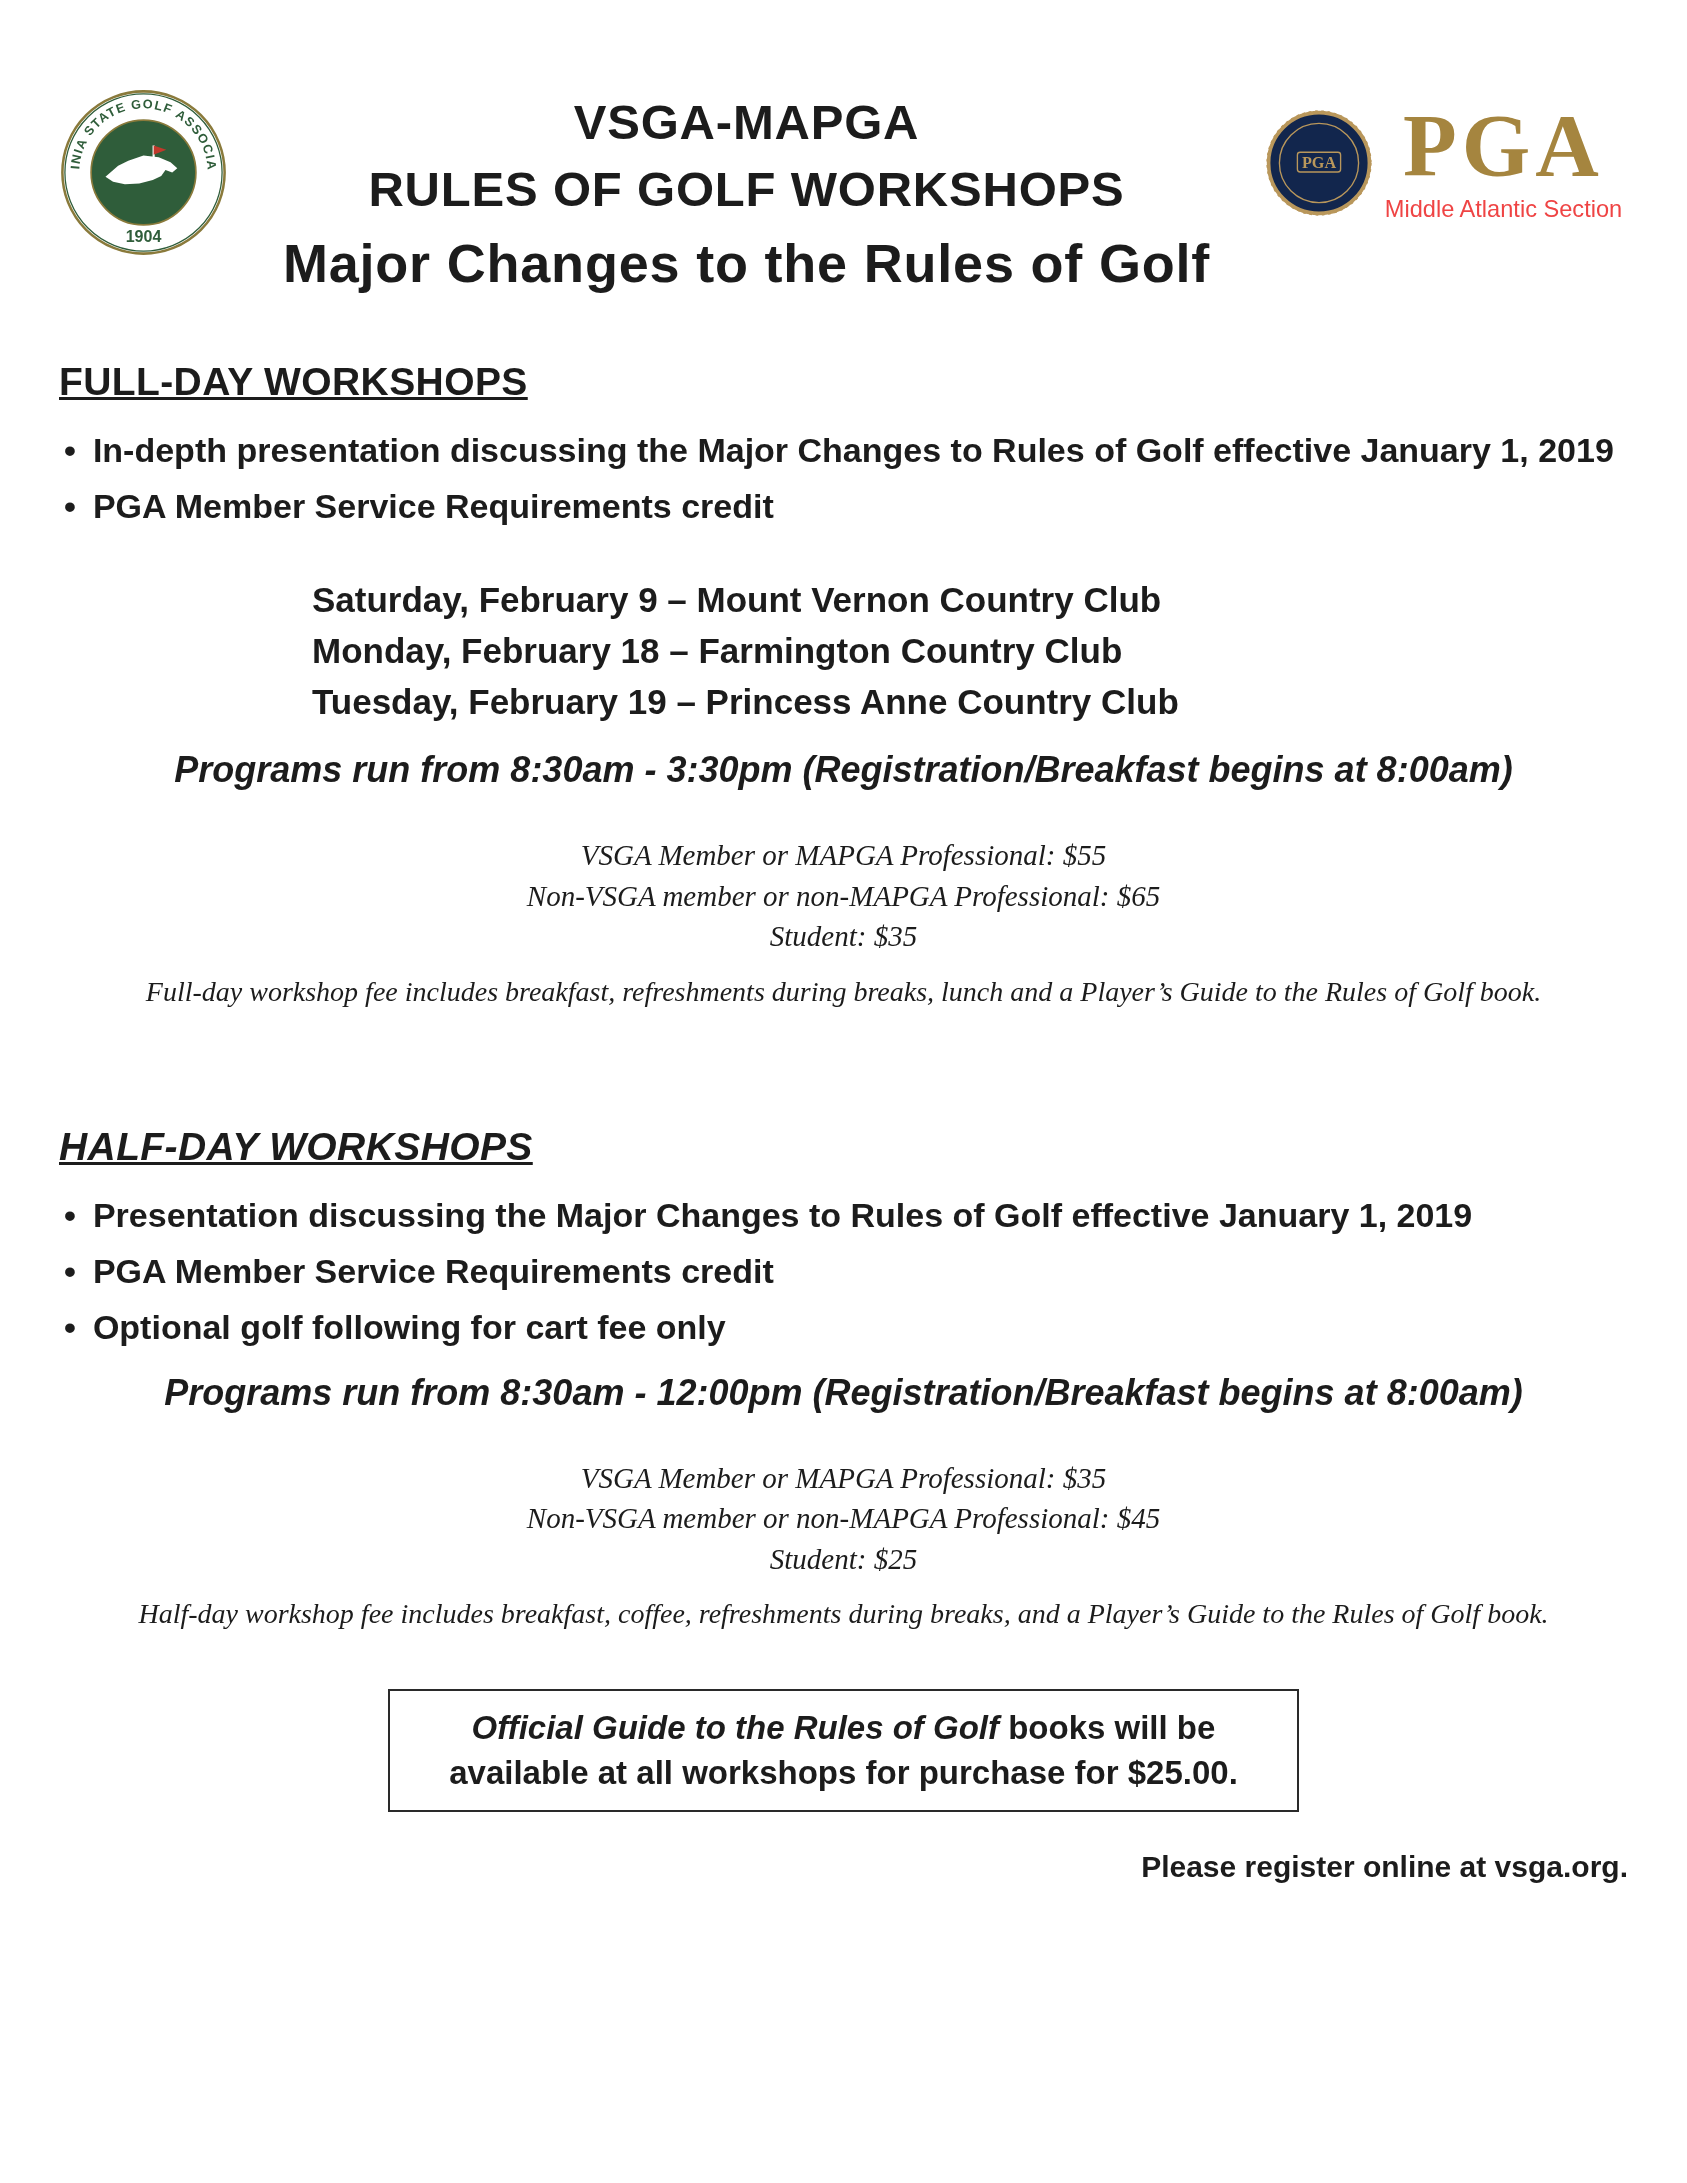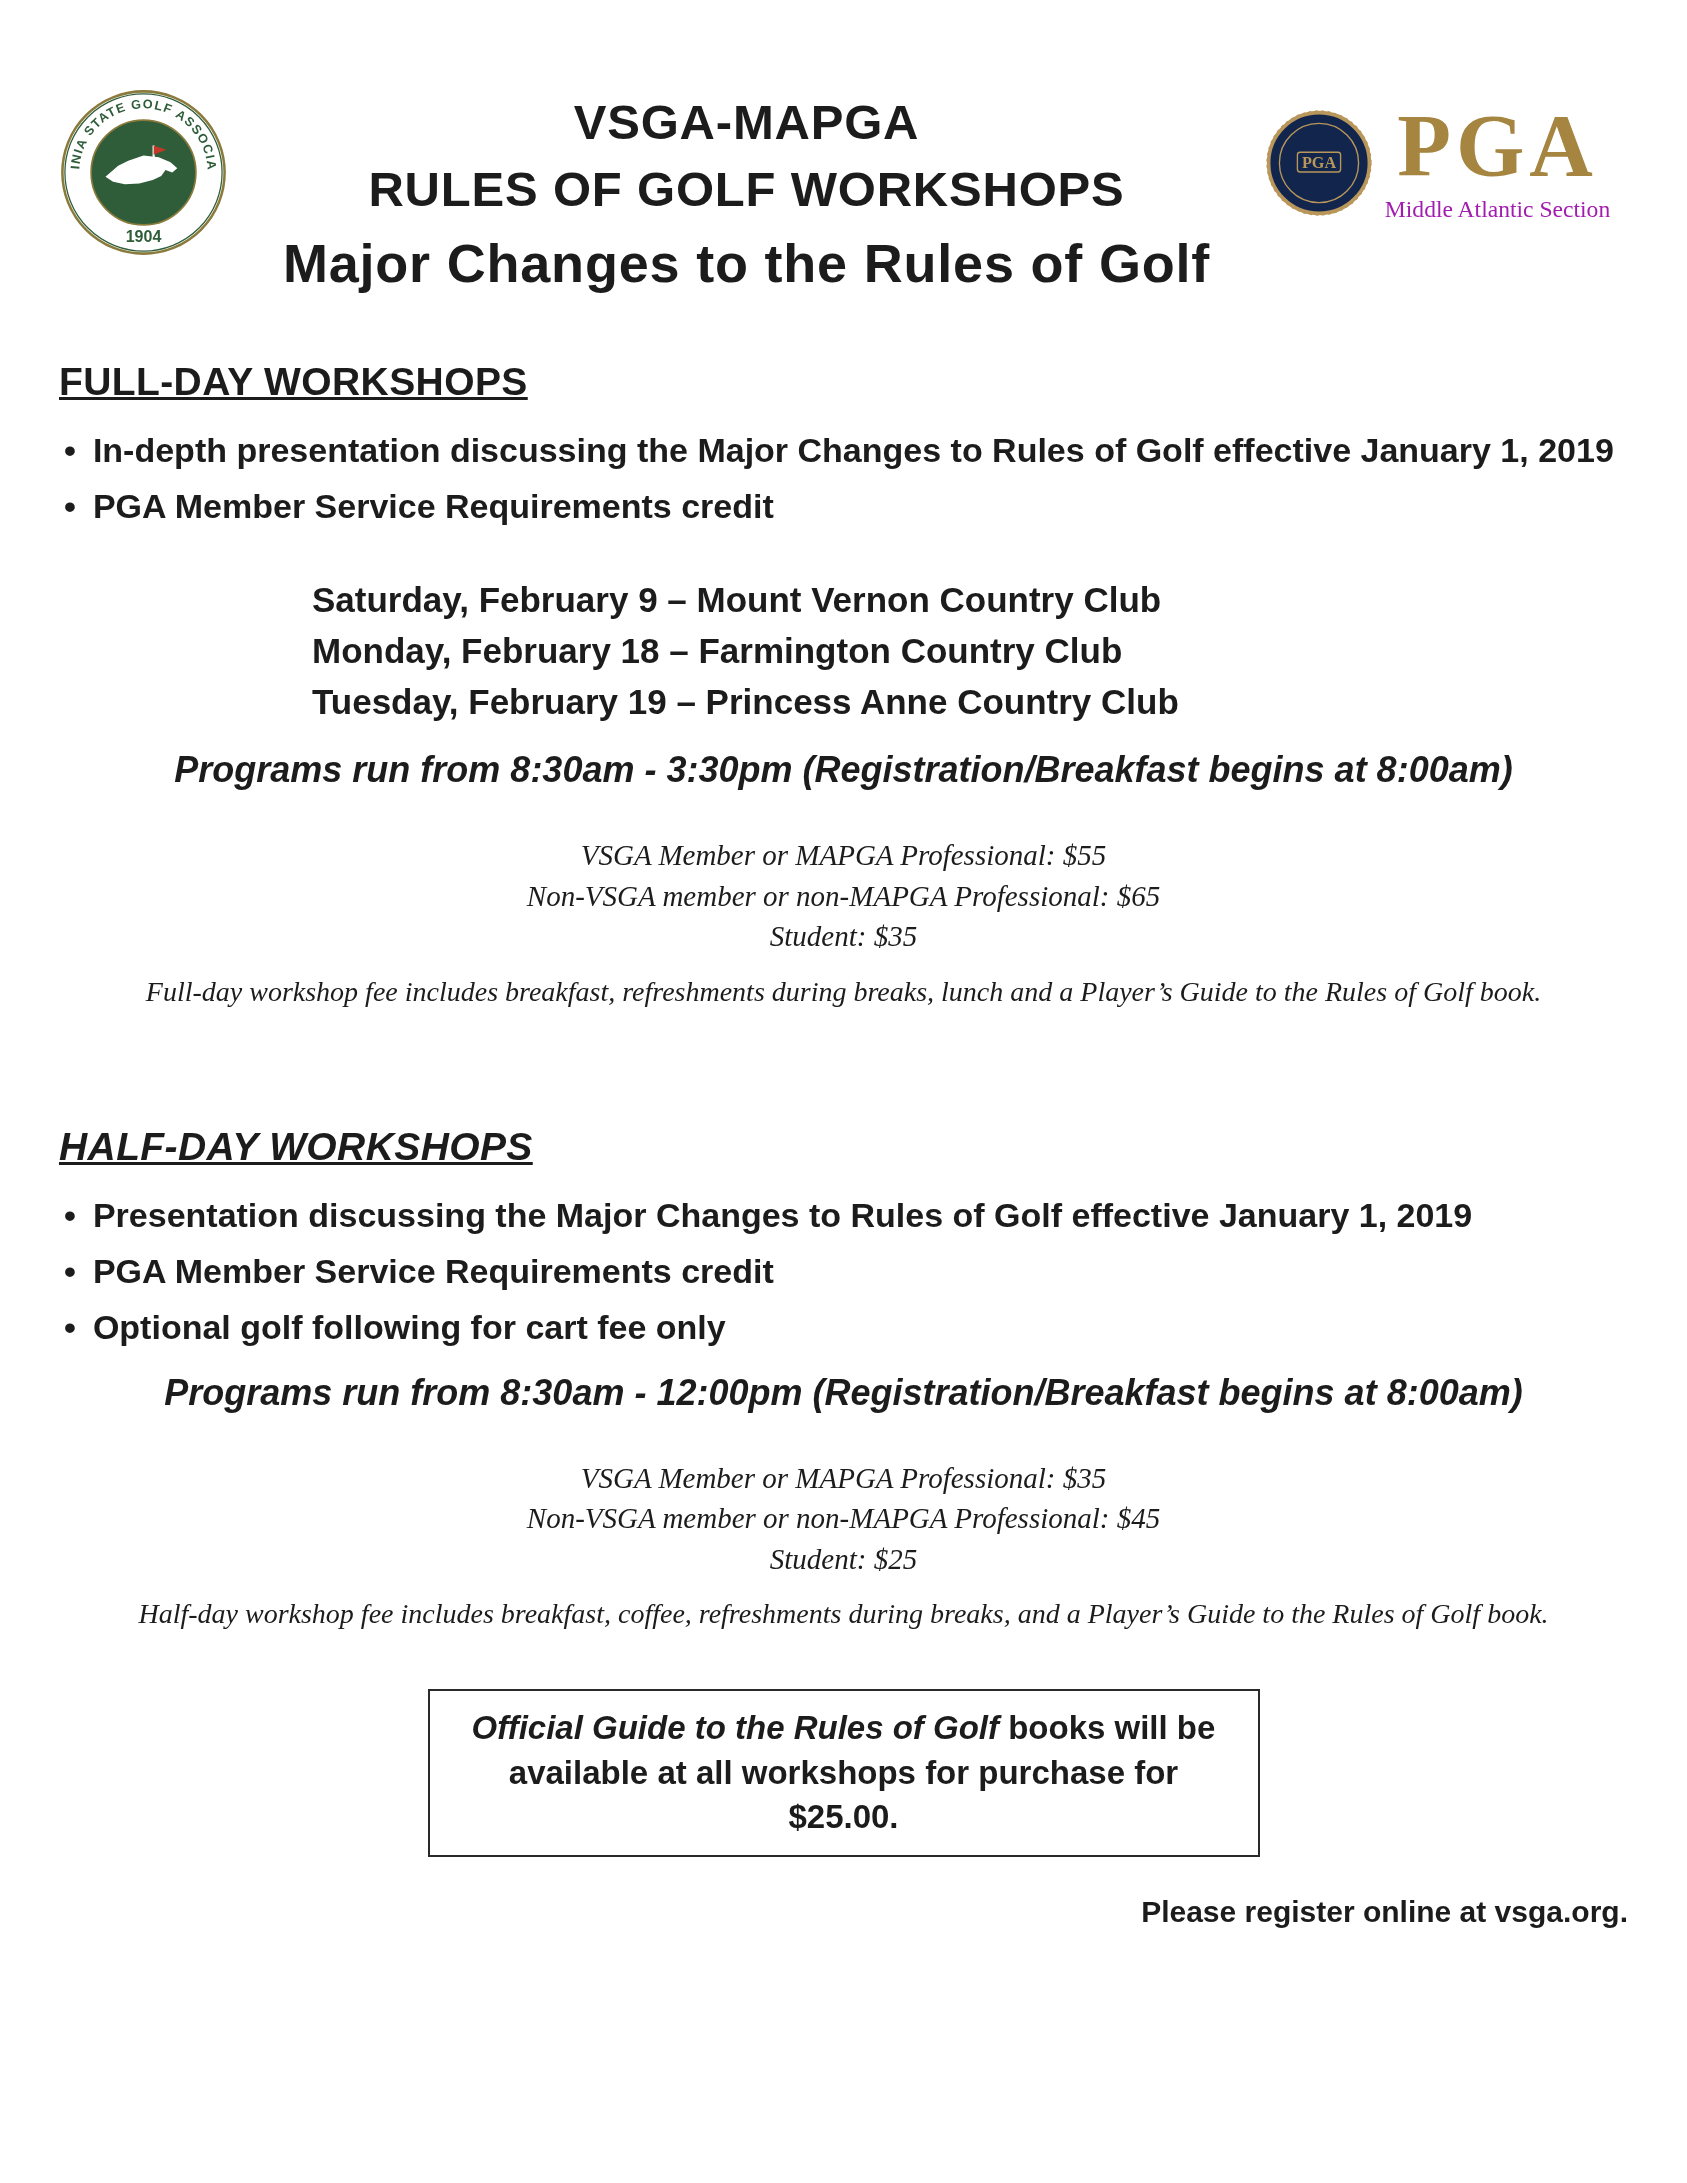--- a/index.html
+++ b/index.html
@@ -16,36 +16,36 @@
   .header { display:flex; align-items:flex-start; justify-content:space-between; }
   .vsga-logo { width:169px; flex:0 0 169px; margin-top:8.4px; }
   .titles { flex:1 1 auto; text-align:center; padding-top:13.5px; }
   .title-line { font-weight:700; letter-spacing:0.8px; }
   .title-1 { font-size:49px; }
   .title-2 { font-size:49px; margin-top:11.8px; }
   .title-3 { font-size:54px; margin-top:15px; }
   .pga-logo { flex:0 0 363px; width:363px; display:flex; align-items:center; justify-content:flex-start; margin-top:23.6px; }
   .pga-text { display:flex; flex-direction:column; align-items:center; margin-left:11.8px; }
   .pga-word { font-family:"Liberation Serif", serif; font-weight:700; font-size:88px; line-height:0.95; color:#a5853f; letter-spacing:5px; }
-  .pga-section { font-size:23.6px; color:#a21caf; margin-top:8.4px;font-family:Liberation Serif, serif; }
+  .pga-section { font-size:23.6px; color:#ef4444; margin-top:8.4px; }
 
   
   .section-heading { font-size:39px; font-weight:700; text-decoration:underline; margin-top:66px; margin-bottom:25px; letter-spacing:0.4px; }
   .half .section-heading { margin-top:114px;font-style:italic; }
   .bullet { display:flex; font-size:34px; font-weight:600; margin:13.5px 0; line-height:1.25; }
   .bullet .dot { margin:0 17px 0 5px; }
   .weather-note { font-size:35px; font-weight:700; font-style:italic; margin-top:17px; }
   .dates { margin:49px 0 0 253px; font-size:35px; font-weight:600; line-height:1.32; }
   .dates div { margin:5px 0; }
   .schedule { text-align:center; font-size:36px; font-weight:700; font-style:italic; margin-top:23.6px; }
   .pricing { text-align:center; font-family:"Liberation Serif", serif; font-style:italic; font-size:29px; margin-top:44px; line-height:1.4; }
   .fee-note { text-align:center; font-family:"Liberation Serif", serif; font-style:italic; font-size:28px; margin-top:16px; line-height:1.35; }
 
   
-  .info-box { width:832px; margin:56px auto 0 auto; border:2.5px solid #2a2a2a; padding:15px 29px; text-align:center; font-size:33px; font-weight:600; line-height:1.35; }
+  .info-box { width:911px; margin:56px auto 0 auto; border:2.5px solid #2a2a2a; padding:15px 29px; text-align:center; font-size:33px; font-weight:600; line-height:1.35; }
   .info-box .it { font-style:italic; }
   .register-line { text-align:right; font-size:30px; font-weight:600; margin-top:38px; }
 </style>
 </head>
 <body>
 
 <div class="page">
 
   <div class="header">
 

